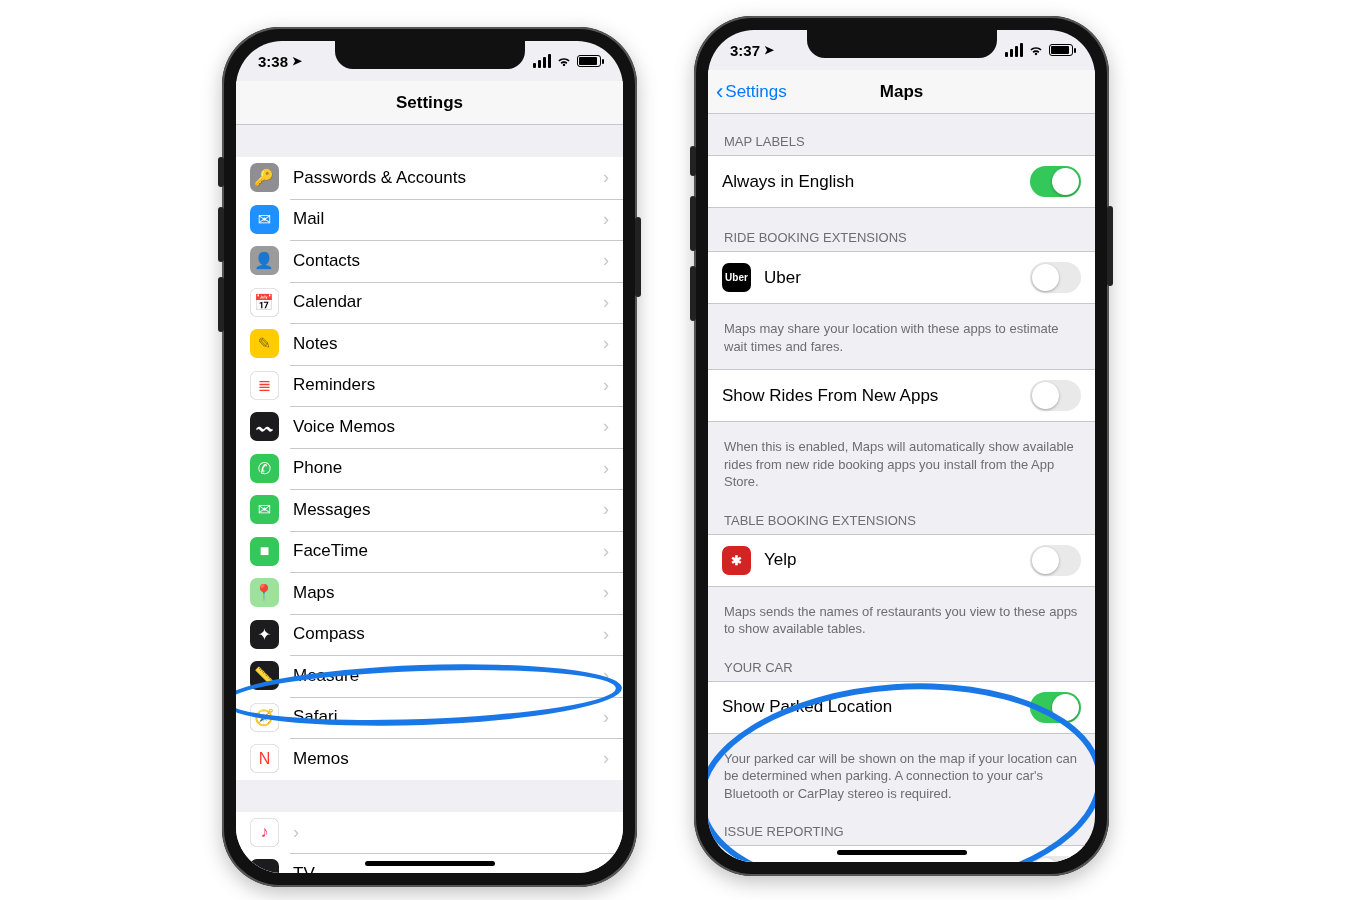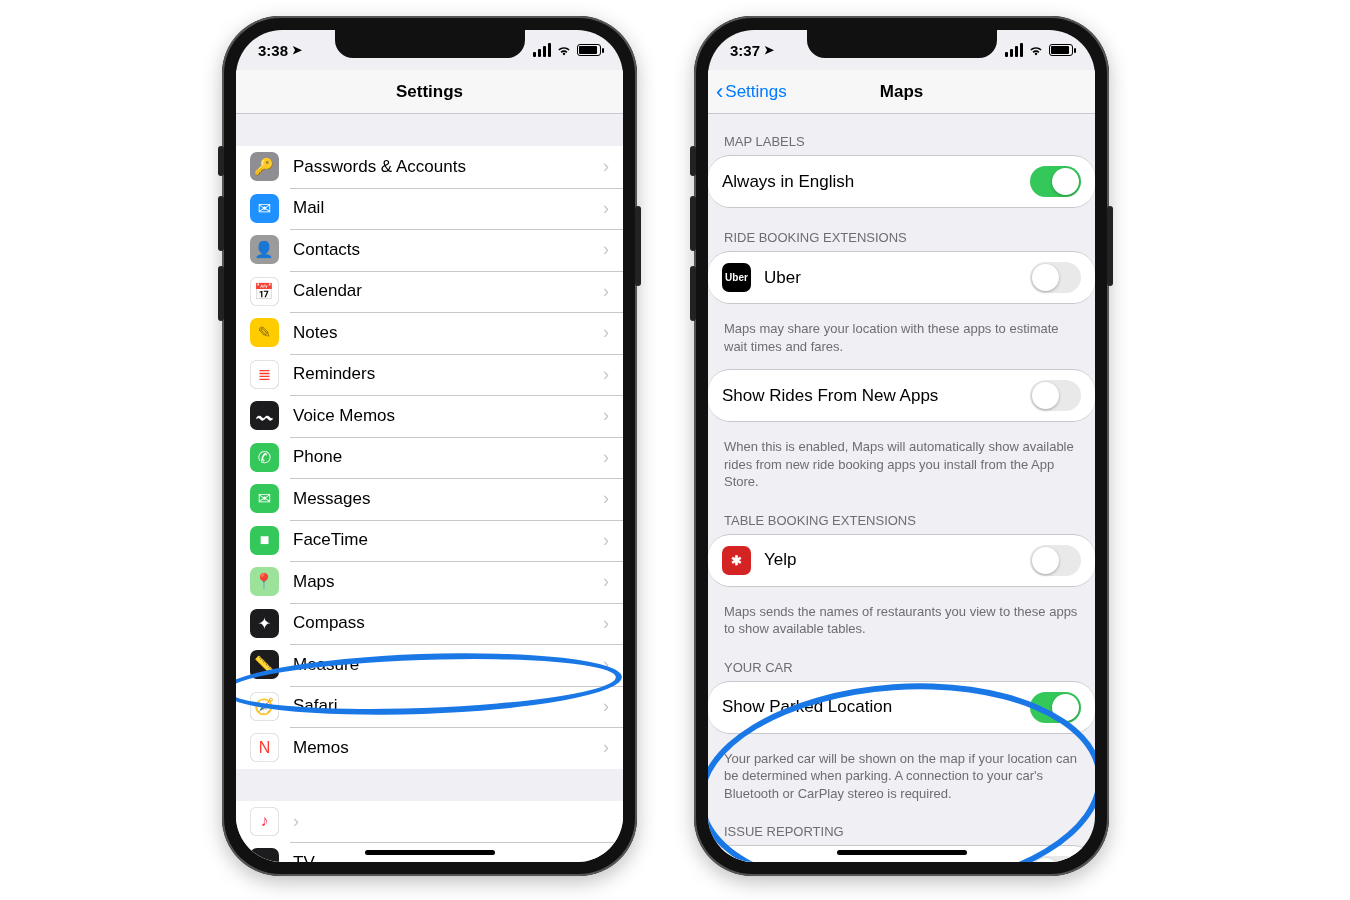--- a/index.html
+++ b/index.html
@@ -13,21 +13,21 @@
   .phone {
     position: absolute;
     width: 415px;
     height: 860px;
     top: 16px;
     border-radius: 58px;
     background: #111;
     box-shadow: 0 0 0 2px #555 inset, 0 6px 20px rgba(0,0,0,0.25);
     padding: 14px;
   }
-  .phone.left  { left: 222px; }
+  .phone.left  { left: 222px; margin-top: 11px; }
   .phone.right { left: 694px; }
   .side-btn {
     position:absolute; background:#222; border-radius:3px;
   }
   .sb-l1{left:-4px;top:130px;width:6px;height:30px;}
   .sb-l2{left:-4px;top:180px;width:6px;height:55px;}
   .sb-l3{left:-4px;top:250px;width:6px;height:55px;}
   .sb-r1{right:-4px;top:190px;width:6px;height:80px;}
   .screen {
     width: 100%;
@@ -123,21 +123,20 @@
   }
   .section-header.first { padding-top:20px;}
   .switch-row {
     background:#fff;
     padding: 10px 14px;
     display:flex; align-items:center;
     min-height:44px;
     border-top:0.5px solid #c7c7cc;
     border-bottom:0.5px solid #c7c7cc;
     position:relative;
-    border-radius:22px;
   }
   .switch-row .app-icon {
     width:29px;height:29px;border-radius:7px;margin-right:13px;flex-shrink:0;
     display:flex;align-items:center;justify-content:center;font-weight:700;color:#fff;
   }
   .switch-row .label { font-size:17px; color:#000; flex:1;}
   .switch {
     width:51px;height:31px;border-radius:16px;position:relative;flex-shrink:0;
   }
   .switch.on{background:#34c759;}

